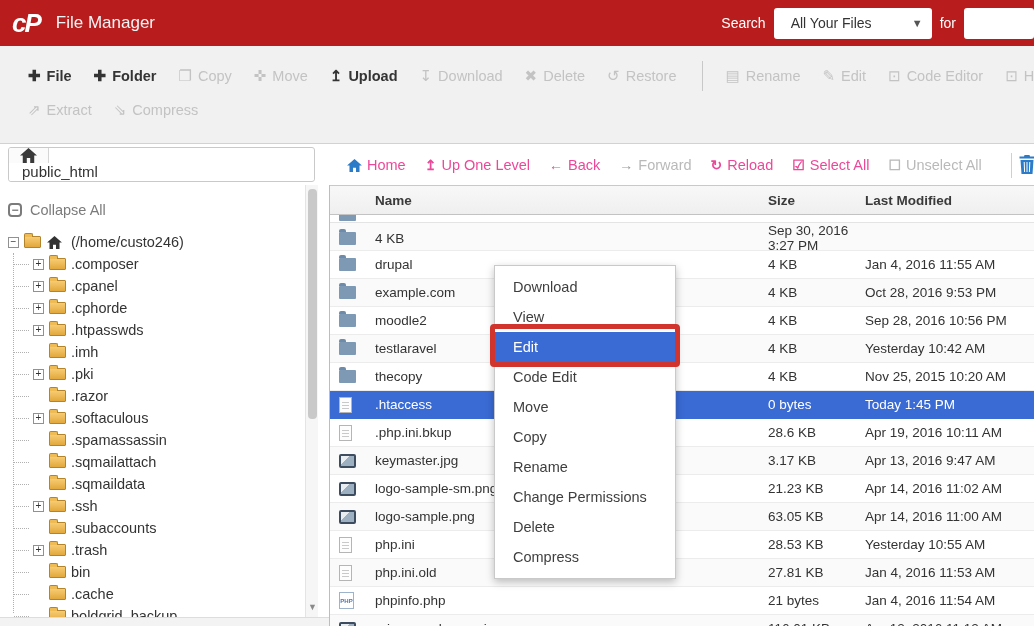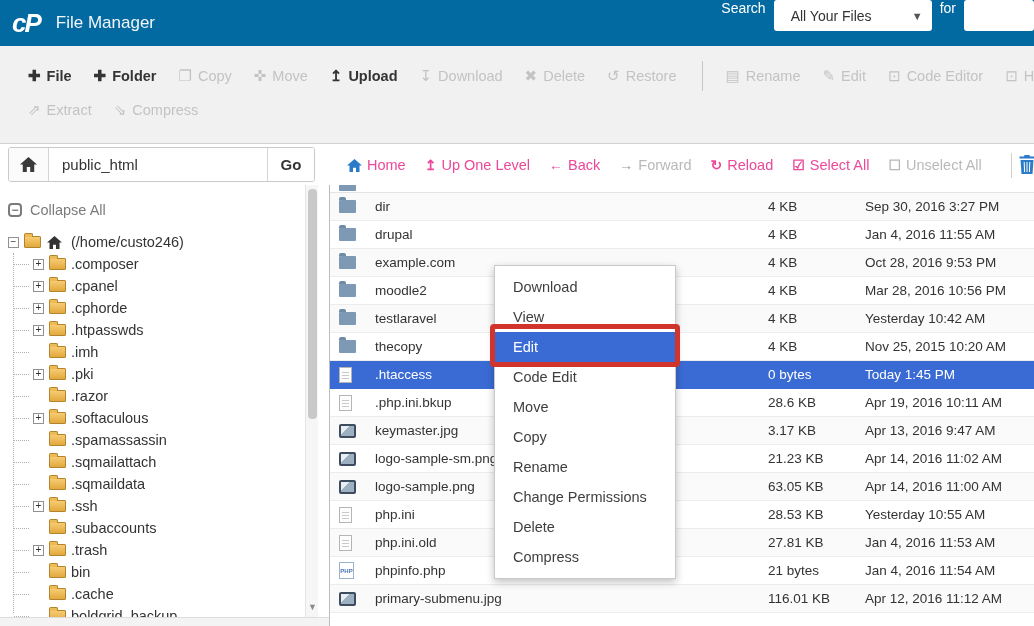--- a/index.html
+++ b/index.html
@@ -1,26 +1,26 @@
 <!DOCTYPE html>
 <html><head>
 <meta charset="utf-8">
 <style>
   * { margin:0; padding:0; box-sizing:border-box; }
   html,body { width:1034px; height:626px; overflow:hidden; background:#fff;
     font-family:"Liberation Sans", sans-serif; }
   .screen { position:relative; width:1034px; height:626px; overflow:hidden; background:#fff; }
 
   
-  .topbar { position:absolute; left:0; top:0; width:1034px; height:46px; background:#0369a1;
+  .topbar { position:absolute; left:0; top:0; width:1034px; height:46px; background:#b91c1c;
     display:flex; align-items:center; }
   .brand { display:flex; align-items:center; padding-left:12px; }
   .logo { color:#fff; font-weight:bold; font-style:italic; font-size:26px; letter-spacing:-2px; padding-right:4px;}
   .apptitle { color:#f2f5f7; font-size:17px; margin-left:12px; font-weight:400; }
-  .searcharea { position:absolute; right:0; top:0; height:46px; display:flex; align-items:flex-start; gap:8px; }
+  .searcharea { position:absolute; right:0; top:0; height:46px; display:flex; align-items:center; gap:8px; }
   .searchlabel, .forlabel { color:#fff; font-size:14px; }
   .scopeselect { width:158px; height:31px; background:#fff; border-radius:3px; display:flex;
     align-items:center; padding:0 9px; font-size:14px; color:#333; cursor:pointer; }
   .scopeselect .sel-val { flex:1; padding-left:8px; }
   .caret { color:#555; font-size:11px; }
   .searchinput { width:70px; height:31px; border:none; border-radius:3px; background:#fff; padding:0 6px; font-size:14px; }
 
   
   .toolbar { position:absolute; left:0; top:46px; width:1034px; height:98px; background:#f1f1f1;
     border-bottom:1px solid #d2d2d2; padding:13px 0 0 28px; overflow:hidden; }
@@ -29,21 +29,21 @@
   .tbtn .tico { margin-right:6px; font-size:15px; }
   .tbtn.enabled { color:#343434; font-weight:bold; }
   .tbtn.enabled .tico { color:#343434; }
   .tbtn.disabled { color:#c3c3c3; font-weight:normal; cursor:default; }
   .tbtn.disabled .tico { color:#c3c3c3; }
   .tdivider { width:1px; height:30px; background:#c8c8c8; margin:0 22px 0 4px; flex:0 0 auto; }
 
   
   .pathbar { position:absolute; left:0; top:145px; width:1034px; height:40px; background:#fff; }
   .pathgroup { position:absolute; left:8px; top:2px; height:35px; width:307px; border:1px solid #c9c9c9;
-    border-radius:3px; display:flex; align-items:stretch; overflow:hidden; background:#fff; }
+    border-radius:3px; display:flex; align-items:stretch; overflow:hidden; background:#fff;flex-direction:column; }
   .homebox { width:40px; display:flex; align-items:center; justify-content:center; background:#fbfbfb;
     border-right:1px solid #d5d5d5; cursor:pointer; }
   .pathinput { flex:1; border:none; outline:none; font-size:15px; color:#333; padding:0 0 0 13px;
     font-family:"Liberation Sans", sans-serif; }
   .gobtn { width:47px; background:#fff; border:none; border-left:1px solid #d5d5d5; font-size:15px;
     color:#333; cursor:pointer; font-family:"Liberation Sans", sans-serif;font-weight:bold; }
   .navlinks { position:absolute; left:347px; top:0; height:40px; display:flex; align-items:center; gap:19px; white-space:nowrap; }
   .nlink { display:flex; align-items:center; gap:5px; font-size:14.5px; cursor:pointer; }
   .nlink.active { color:#ec4899; }
   .nlink.disabled { color:#b9b9b9; cursor:default; }
@@ -364,34 +364,39 @@
         </div>
       </div>
     <div class="vscroll">
       <div class="vthumb"></div>
       <div class="varrow">▼</div>
     </div>
     <div class="hscroll"></div>
   </aside>
 
   <main class="filetable">
+    <div class="thead" id="thead">
+        <span class="icell"></span>
+        <span>Name</span>
+        <span>Size</span>
+        <span>Last Modified</span>
+      </div>
     <div id="rows">
         <div class="frow partial">
           <span class="icell">
             <span class="ffold"></span>
           </span>
           <span></span>
           <span></span>
           <span></span>
         </div>
         <div class="frow">
           <span class="icell">
             <span class="ffold"></span>
           </span>
-          <span>dir</span>
           <span>4 KB</span>
           <span>Sep 30, 2016 3:27 PM</span>
         </div>
         <div class="frow">
           <span class="icell">
             <span class="ffold"></span>
           </span>
           <span>drupal</span>
           <span>4 KB</span>
           <span>Jan 4, 2016 11:55 AM</span>
@@ -403,21 +408,21 @@
           <span>example.com</span>
           <span>4 KB</span>
           <span>Oct 28, 2016 9:53 PM</span>
         </div>
         <div class="frow">
           <span class="icell">
             <span class="ffold"></span>
           </span>
           <span>moodle2</span>
           <span>4 KB</span>
-          <span>Mar 28, 2016 10:56 PM</span>
+          <span>Sep 28, 2016 10:56 PM</span>
         </div>
         <div class="frow">
           <span class="icell">
             <span class="ffold"></span>
           </span>
           <span>testlaravel</span>
           <span>4 KB</span>
           <span>Yesterday 10:42 AM</span>
         </div>
         <div class="frow">

